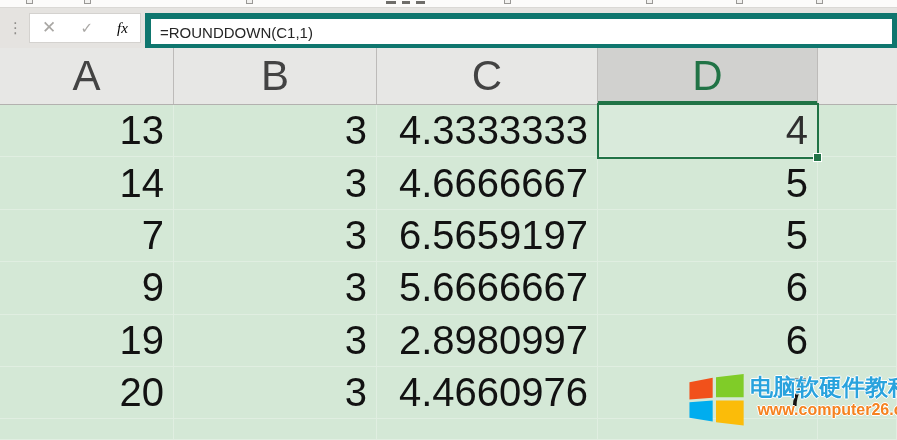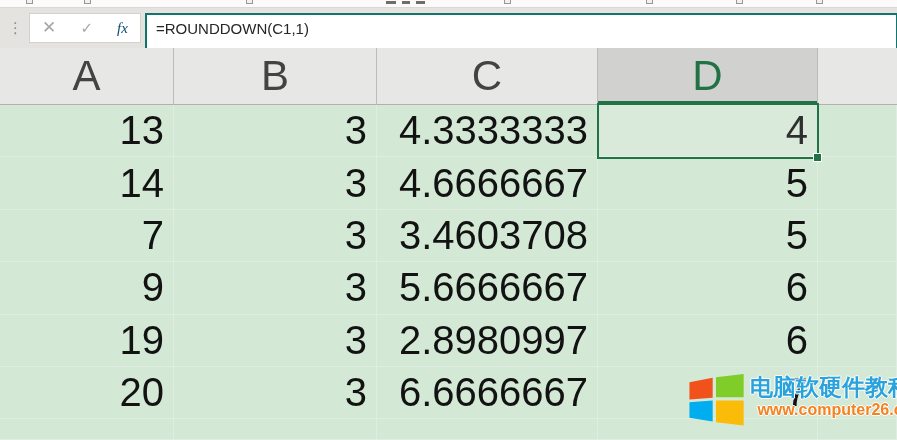--- a/index.html
+++ b/index.html
@@ -33,25 +33,25 @@
   }
   .fbar-btns {
     position:absolute; left:29px; top:5px; width:112px; height:30px;
     background:#fff; border:1px solid #d4d2cf;
     display:flex; align-items:center; justify-content:space-around;
   }
   .fbtn { font-size:15px; color:#a9a7a4; line-height:28px; }
   .fbtn.cancel { font-size:17px; }
   .fbtn.fx {
     font-family:"Liberation Serif","DejaVu Serif",serif;
-    font-style:italic; font-size:15px; color:#0c4a6e;
+    font-style:italic; font-size:15px; color:#000000;
   }
   .formula-box {
     position:absolute; left:145px; top:5px; width:753px; height:37px;
-    background:#fff; border:2px solid #0f766e;
+    background:#fff; border:6px solid #0f766e;
     font-size:15px; color:#262626; line-height:28px; padding-left:9px;
     white-space:nowrap; overflow:hidden;
   }
 
   
   .col-headers {
     position:absolute; left:0; top:48px; width:897px; height:57px;
     display:flex; background:#e7e7e5; border-bottom:1px solid #b3b1af;
   }
   .col-h {
@@ -156,39 +156,39 @@
     <div class="cell empty"></div>
 
     <div class="cell">14</div>
     <div class="cell">3</div>
     <div class="cell">4.6666667</div>
     <div class="cell">5</div>
     <div class="cell empty"></div>
 
     <div class="cell">7</div>
     <div class="cell">3</div>
-    <div class="cell">3.4603708</div>
+    <div class="cell">6.5659197</div>
     <div class="cell">5</div>
     <div class="cell empty"></div>
 
     <div class="cell">9</div>
     <div class="cell">3</div>
     <div class="cell">5.6666667</div>
     <div class="cell">6</div>
     <div class="cell empty"></div>
 
     <div class="cell">19</div>
     <div class="cell">3</div>
     <div class="cell">2.8980997</div>
     <div class="cell">6</div>
     <div class="cell empty"></div>
 
     <div class="cell">20</div>
     <div class="cell">3</div>
-    <div class="cell">6.6666667</div>
+    <div class="cell">4.4660976</div>
     <div class="cell">7</div>
     <div class="cell empty"></div>
 
     <div class="cell empty"></div>
     <div class="cell empty"></div>
     <div class="cell empty"></div>
     <div class="cell empty"></div>
     <div class="cell empty"></div>
   </div>
 

